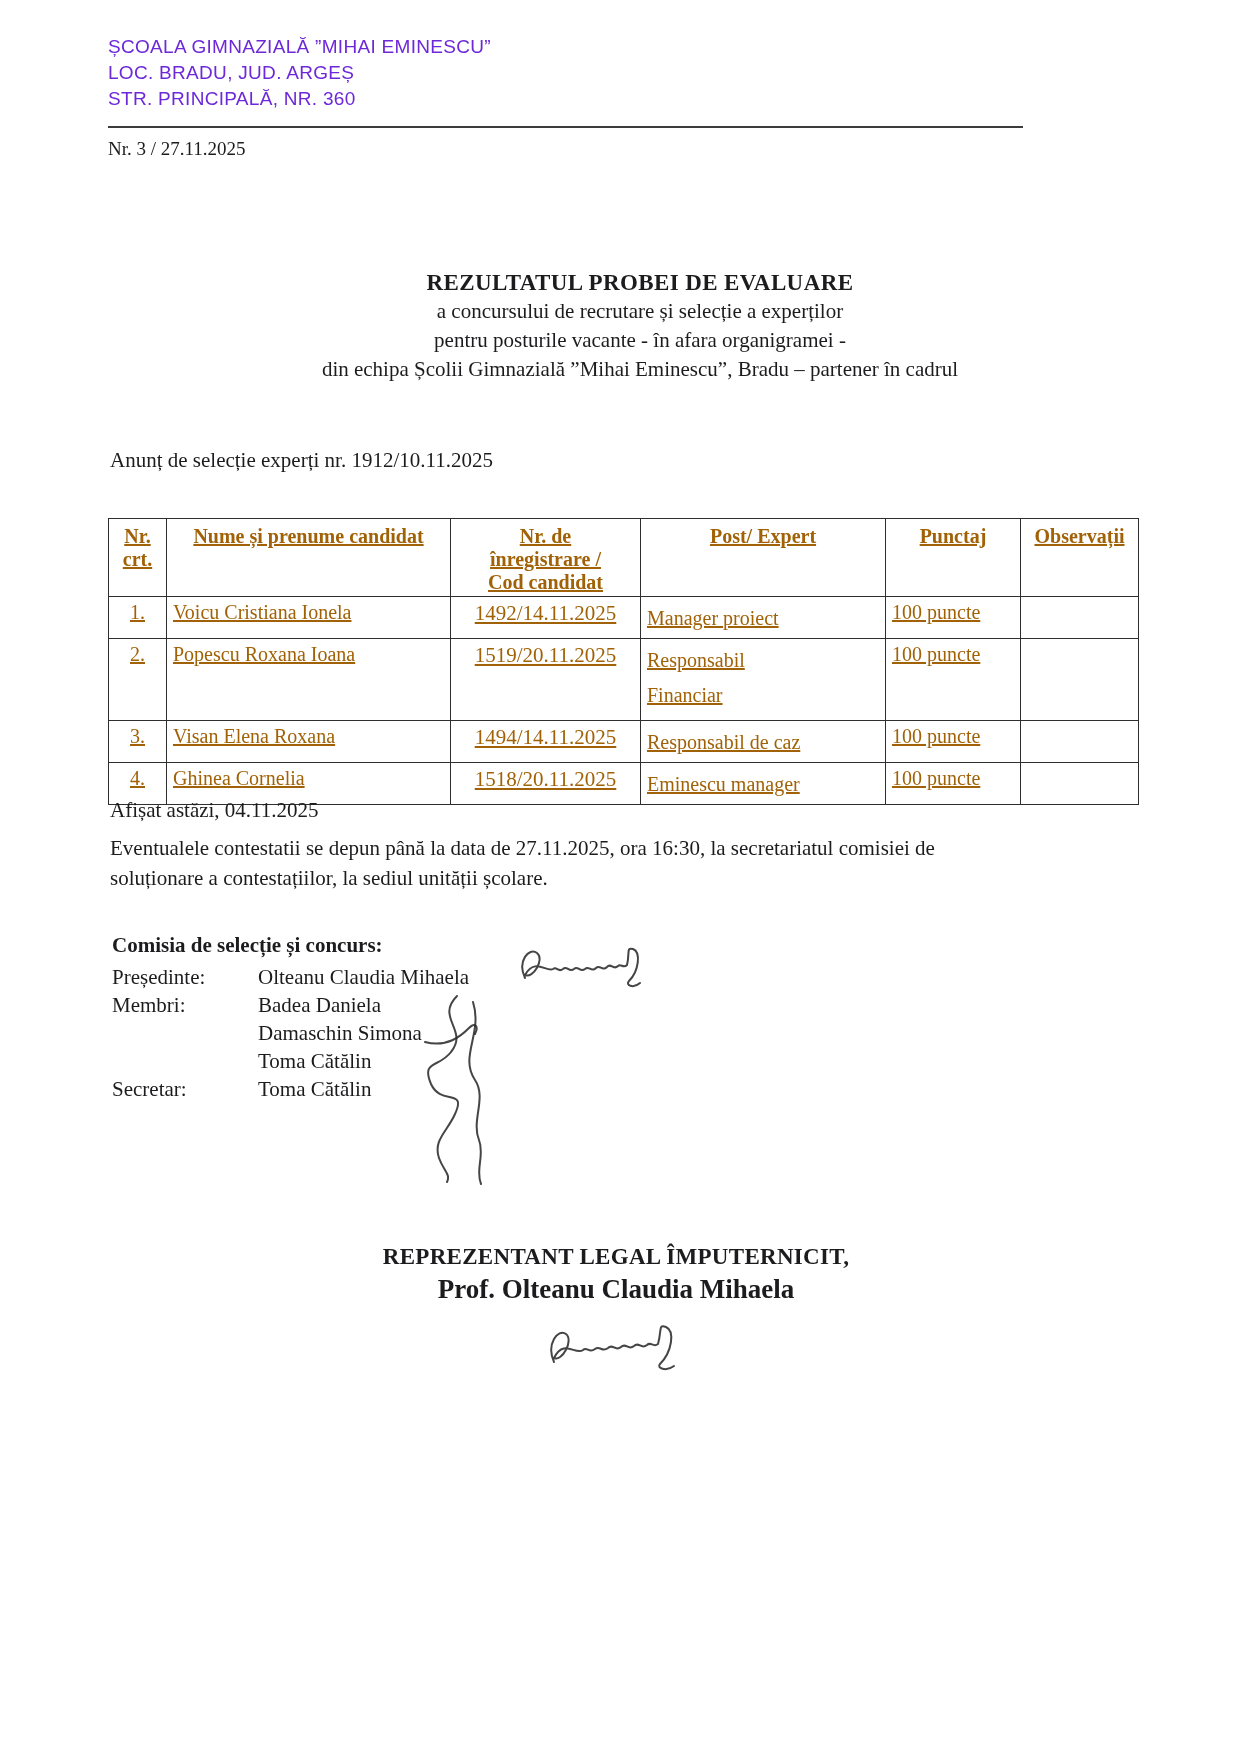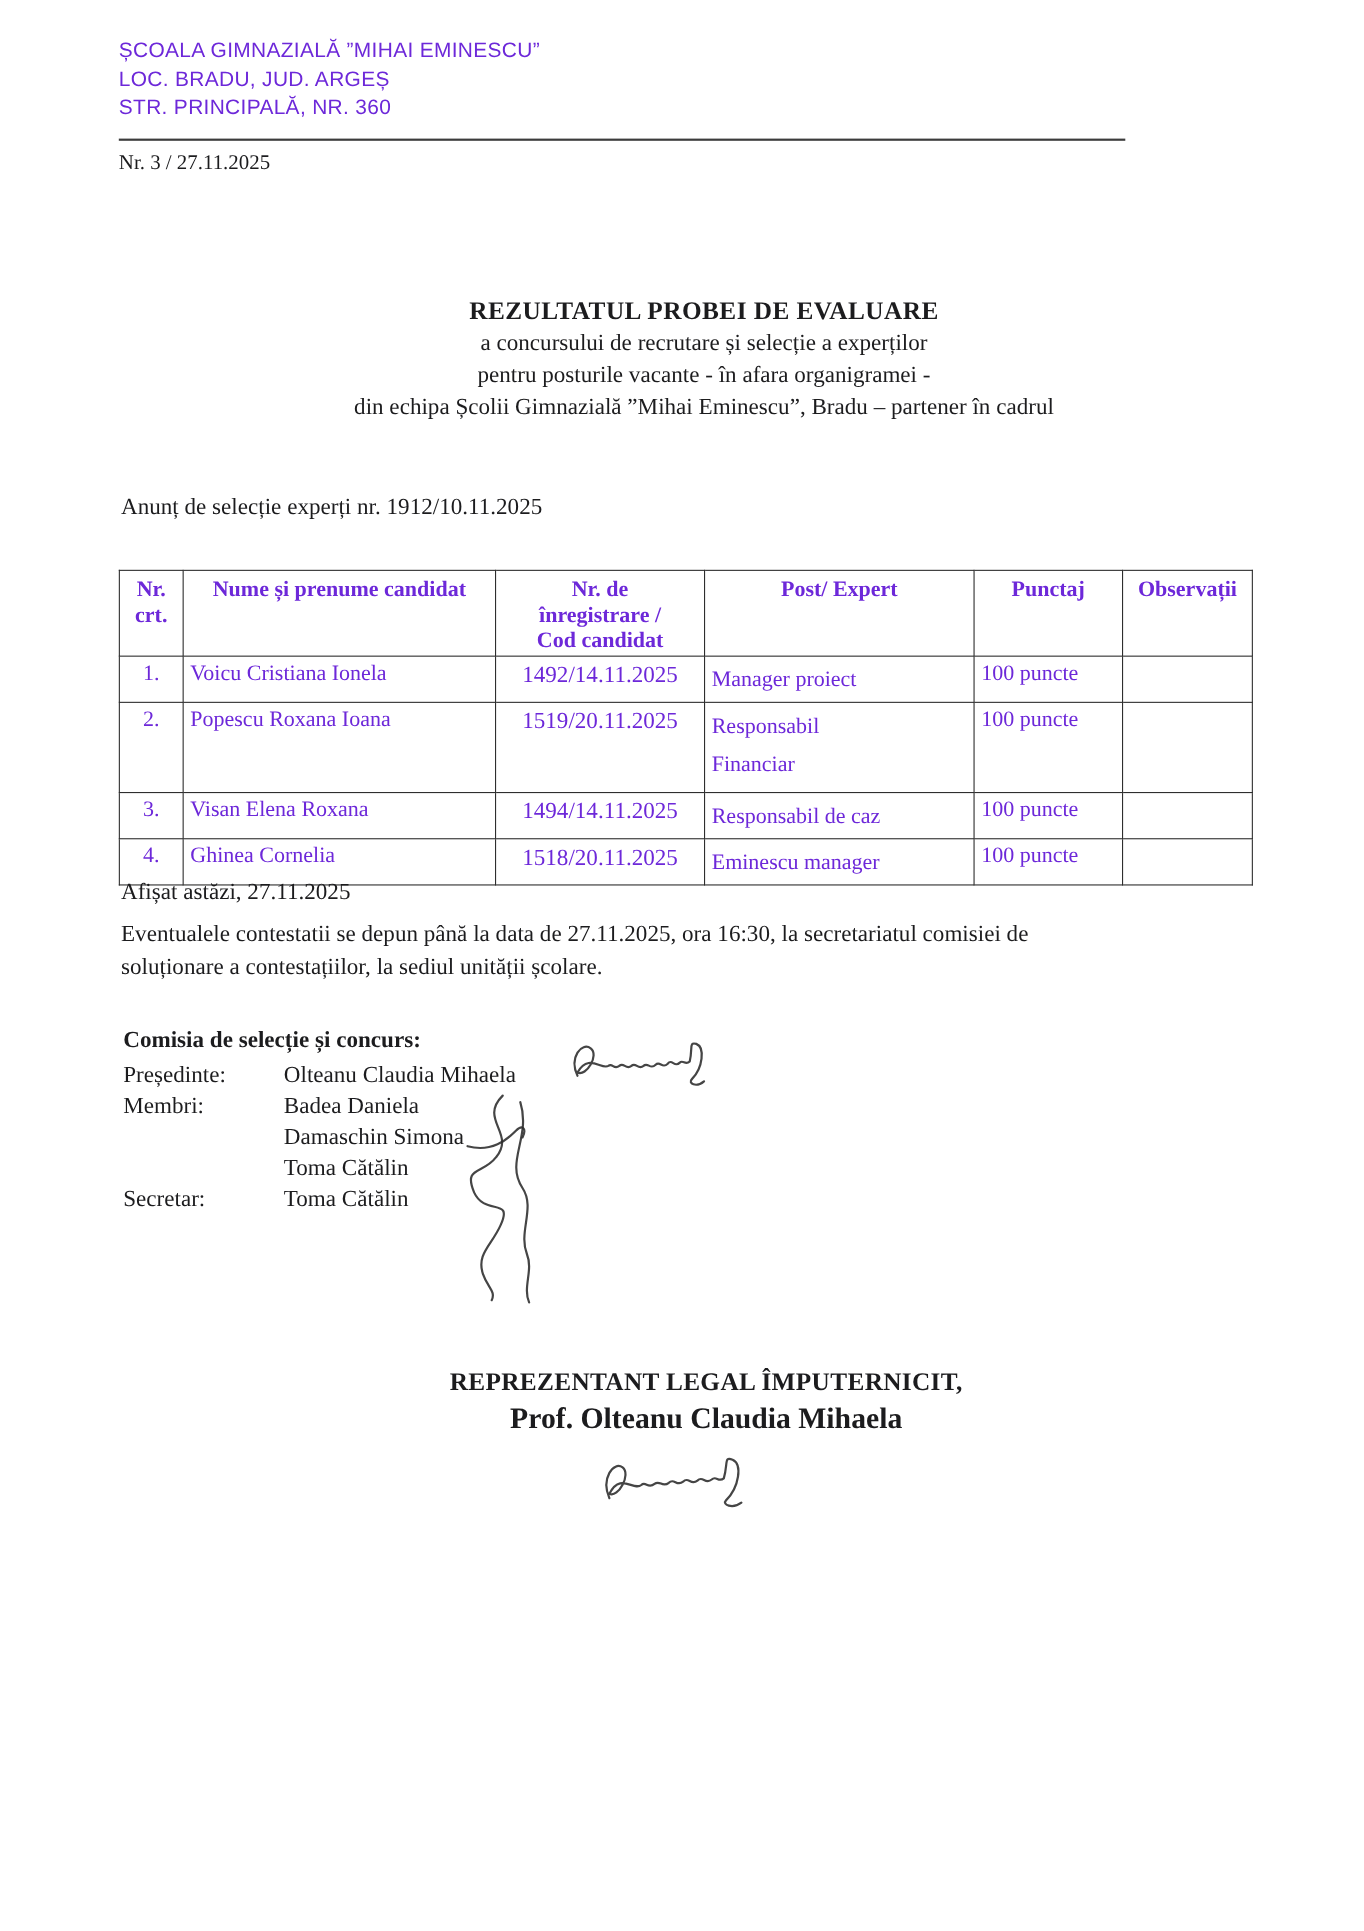--- a/index.html
+++ b/index.html
@@ -20,21 +20,21 @@
   .title-block{position:absolute;left:140px;top:268px;width:1000px;text-align:center;font-size:21px;line-height:29px;}
   .title-main{font-weight:bold;font-size:23px;letter-spacing:0.4px;text-align:center;}
   .proj-name{font-weight:bold;font-style:italic;}
   .proj-code{font-weight:bold;}
   
   .announcement{position:absolute;left:110px;top:448px;font-size:21px;}
   
   table.results{
     position:absolute;left:108px;top:518px;width:1030px;
     border-collapse:collapse;table-layout:fixed;
-    font-size:20px;color:#6d28d9;
+    font-size:20px;color:#a16207;text-decoration:underline;
   }
   table.results th, table.results td{
     border:1.5px solid #2e2e2e;
     vertical-align:top;
     padding:4px 6px 2px 6px;
     overflow:hidden;
   }
   table.results th{font-weight:bold;text-align:center;padding-top:6px;}
   th.col-name{text-align:left;padding-left:9px;}
   .c-nr{width:58px;} .c-name{width:284px;} .c-reg{width:190px;}
@@ -48,21 +48,21 @@
   tr.hdr{height:78px;} tr.r1{height:38px;} tr.r2{height:82px;} tr.r3{height:36px;} tr.r4{height:40px;}
   
   .posted{position:absolute;left:110px;top:798px;font-size:21px;}
   .contest{position:absolute;left:110px;top:833px;width:1035px;font-size:21px;line-height:30px;white-space:pre-line;}
   
   .commission{position:absolute;left:112px;top:933px;font-size:21px;}
   .commission-heading{font-weight:bold;font-size:21px;margin-bottom:5px;}
   .commission-row{line-height:28px;}
   .role{display:inline-block;width:146px;}
   
-  .footer-block{position:absolute;left:132px;top:1240px;width:1020px;text-align:center;line-height:33px;}
+  .footer-block{position:absolute;left:106px;top:1240px;width:1020px;text-align:center;line-height:33px;}
   .footer-line1{font-weight:bold;font-size:23px;letter-spacing:0.3px;}
   .footer-line2{font-weight:bold;font-size:27px;}
   
   .sig{position:absolute;}
   .sig path{fill:none;stroke:#2b2b2b;stroke-width:2;stroke-linecap:round;opacity:0.88;}
   .sig-president{left:513px;top:943px;}
   .sig-members{left:395px;top:990px;}
   .sig-legal{left:540px;top:1320px;}
 </style>
 </head>
@@ -136,21 +136,21 @@
       <td class="cell-nr">4.</td>
       <td class="cell-name">Ghinea Cornelia</td>
       <td class="cell-reg">1518/20.11.2025</td>
       <td class="cell-post">Eminescu manager</td>
       <td class="cell-score">100 puncte</td>
       <td></td>
     </tr>
   </tbody>
     </table>
 
-  <div class="posted">Afișat astăzi, 27.11.2025</div>
+  <div class="posted">Afișat astăzi, 04.11.2025</div>
 
   <div class="contest">Eventualele contestatii se depun până la data de 27.11.2025, ora 16:30, la secretariatul comisiei de
 soluționare a contestațiilor, la sediul unității școlare.</div>
 
   <div class="commission">
     <div class="commission-heading">Comisia de selecție și concurs:</div>
     <div class="commission-row">
       <span class="role">Președinte:</span><span>Olteanu Claudia Mihaela</span>
     </div>
     <div class="commission-row">

